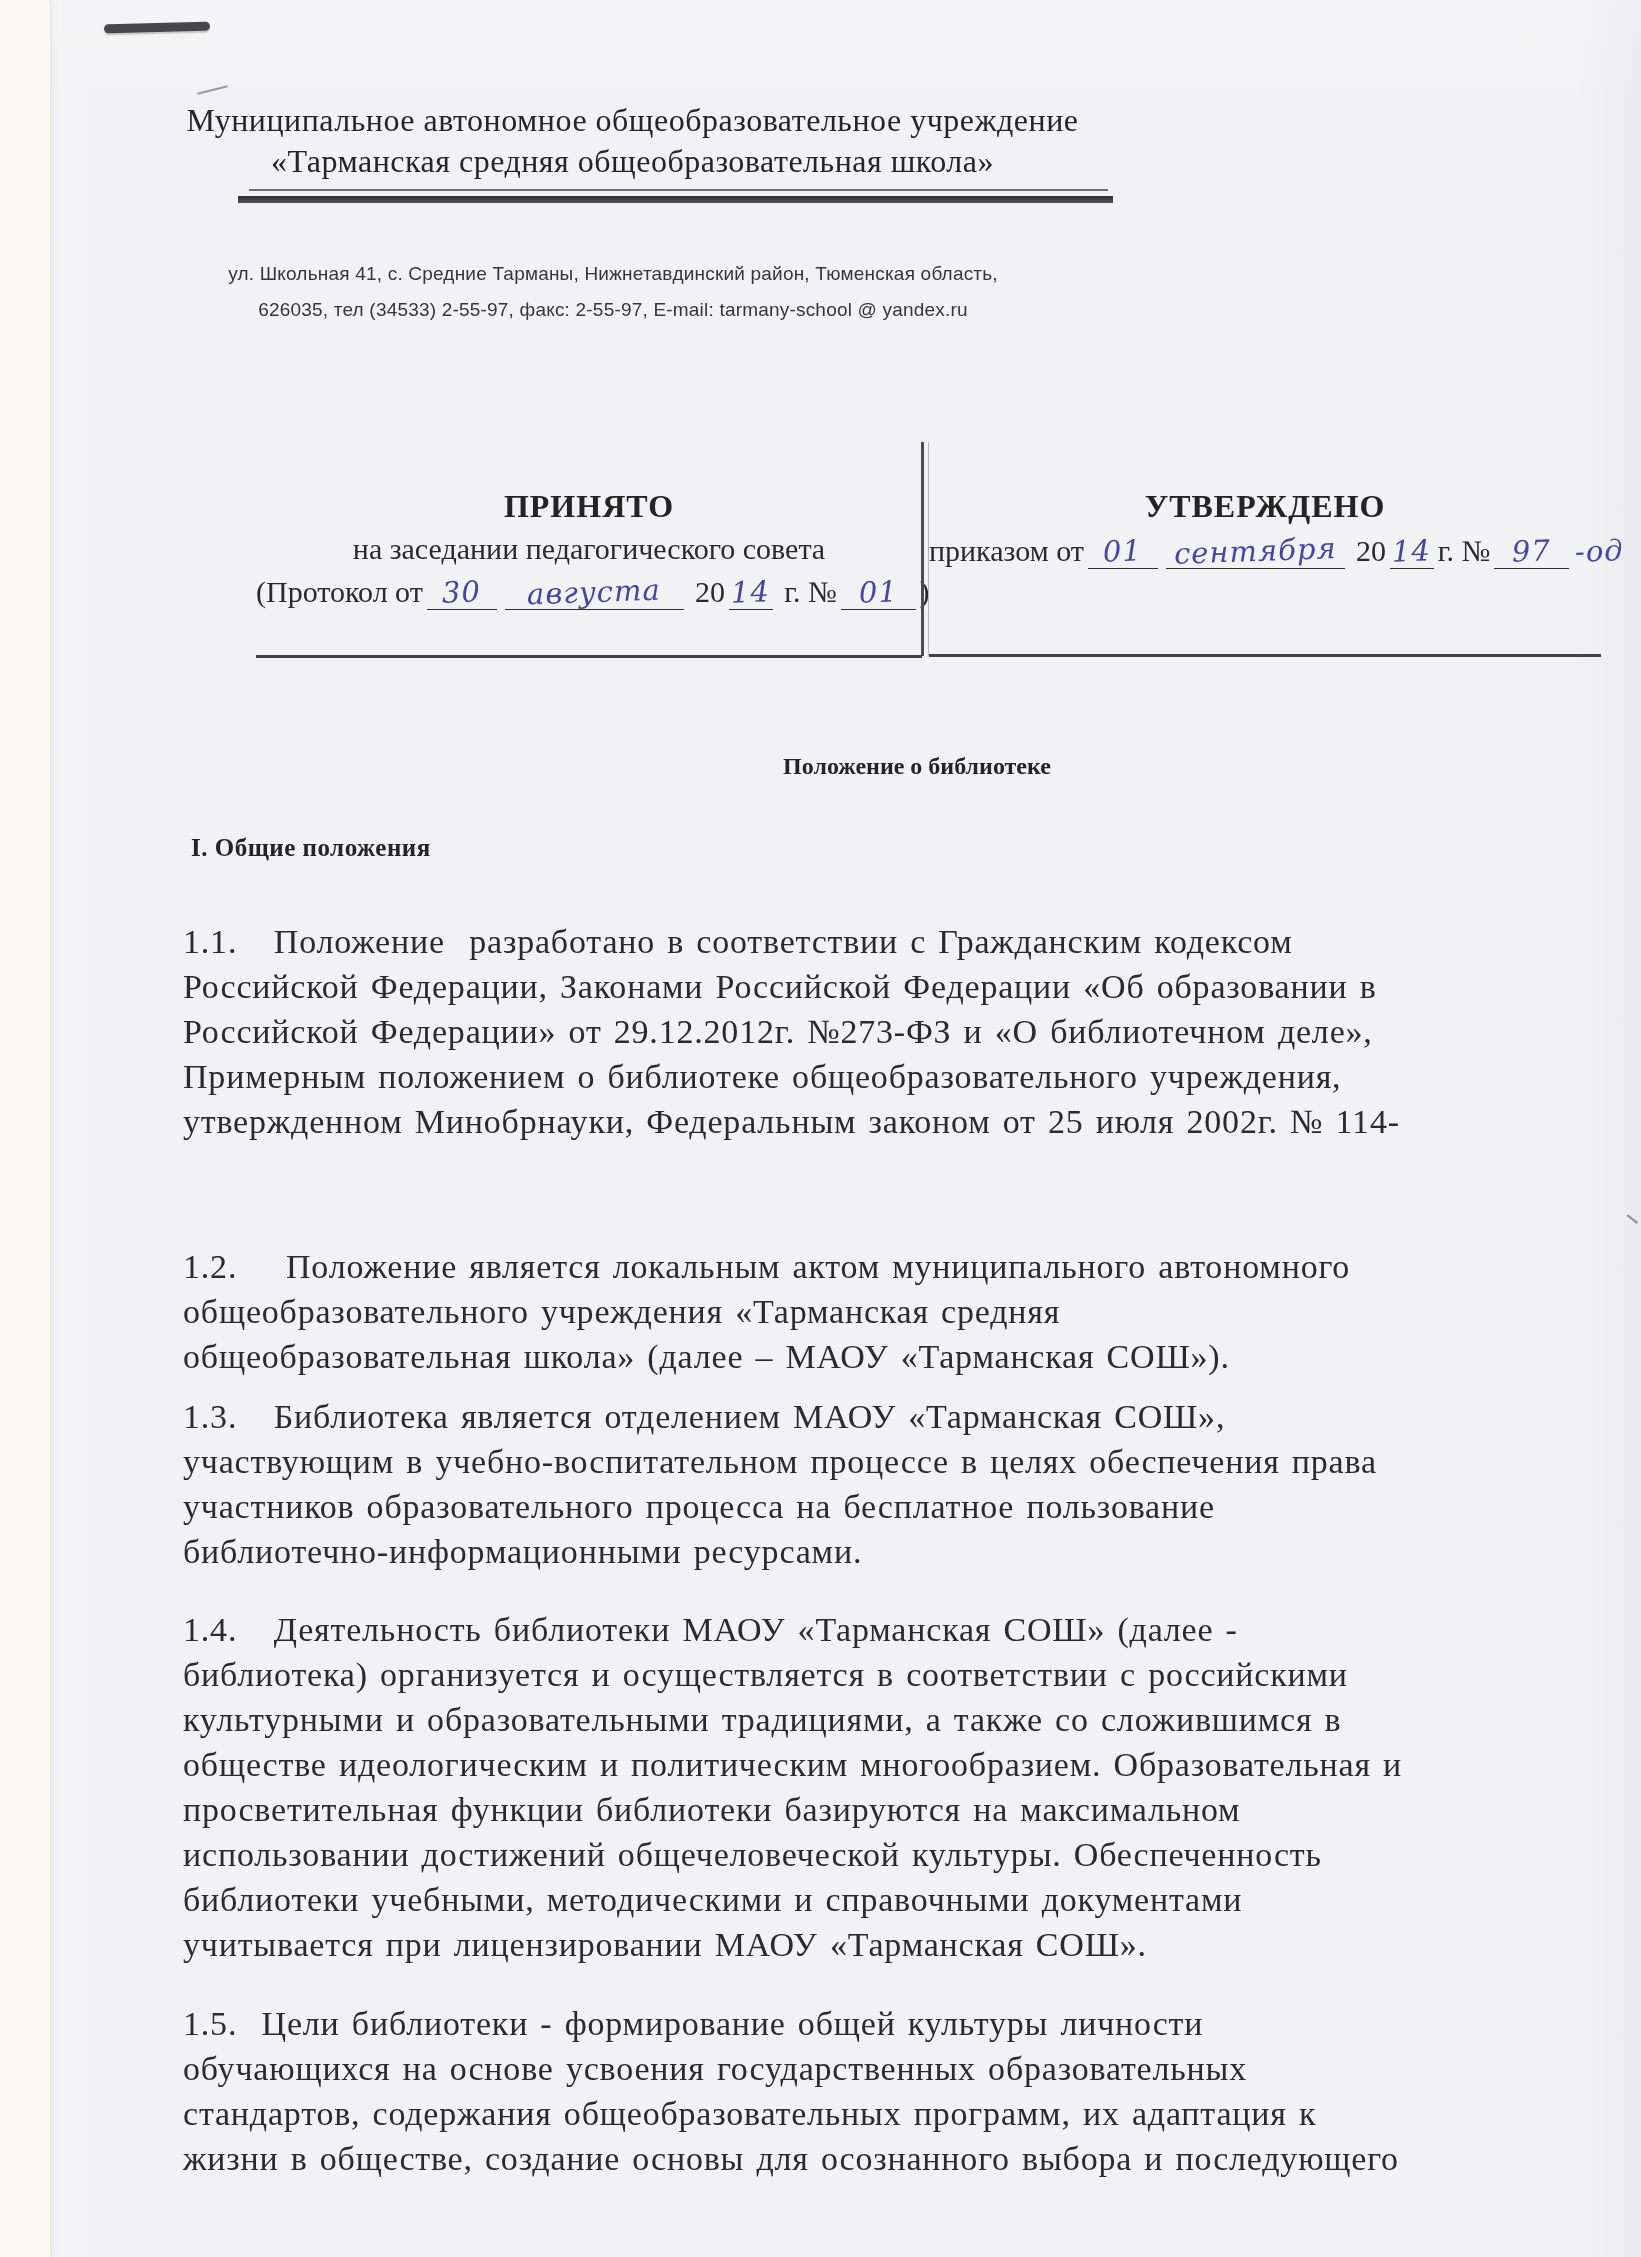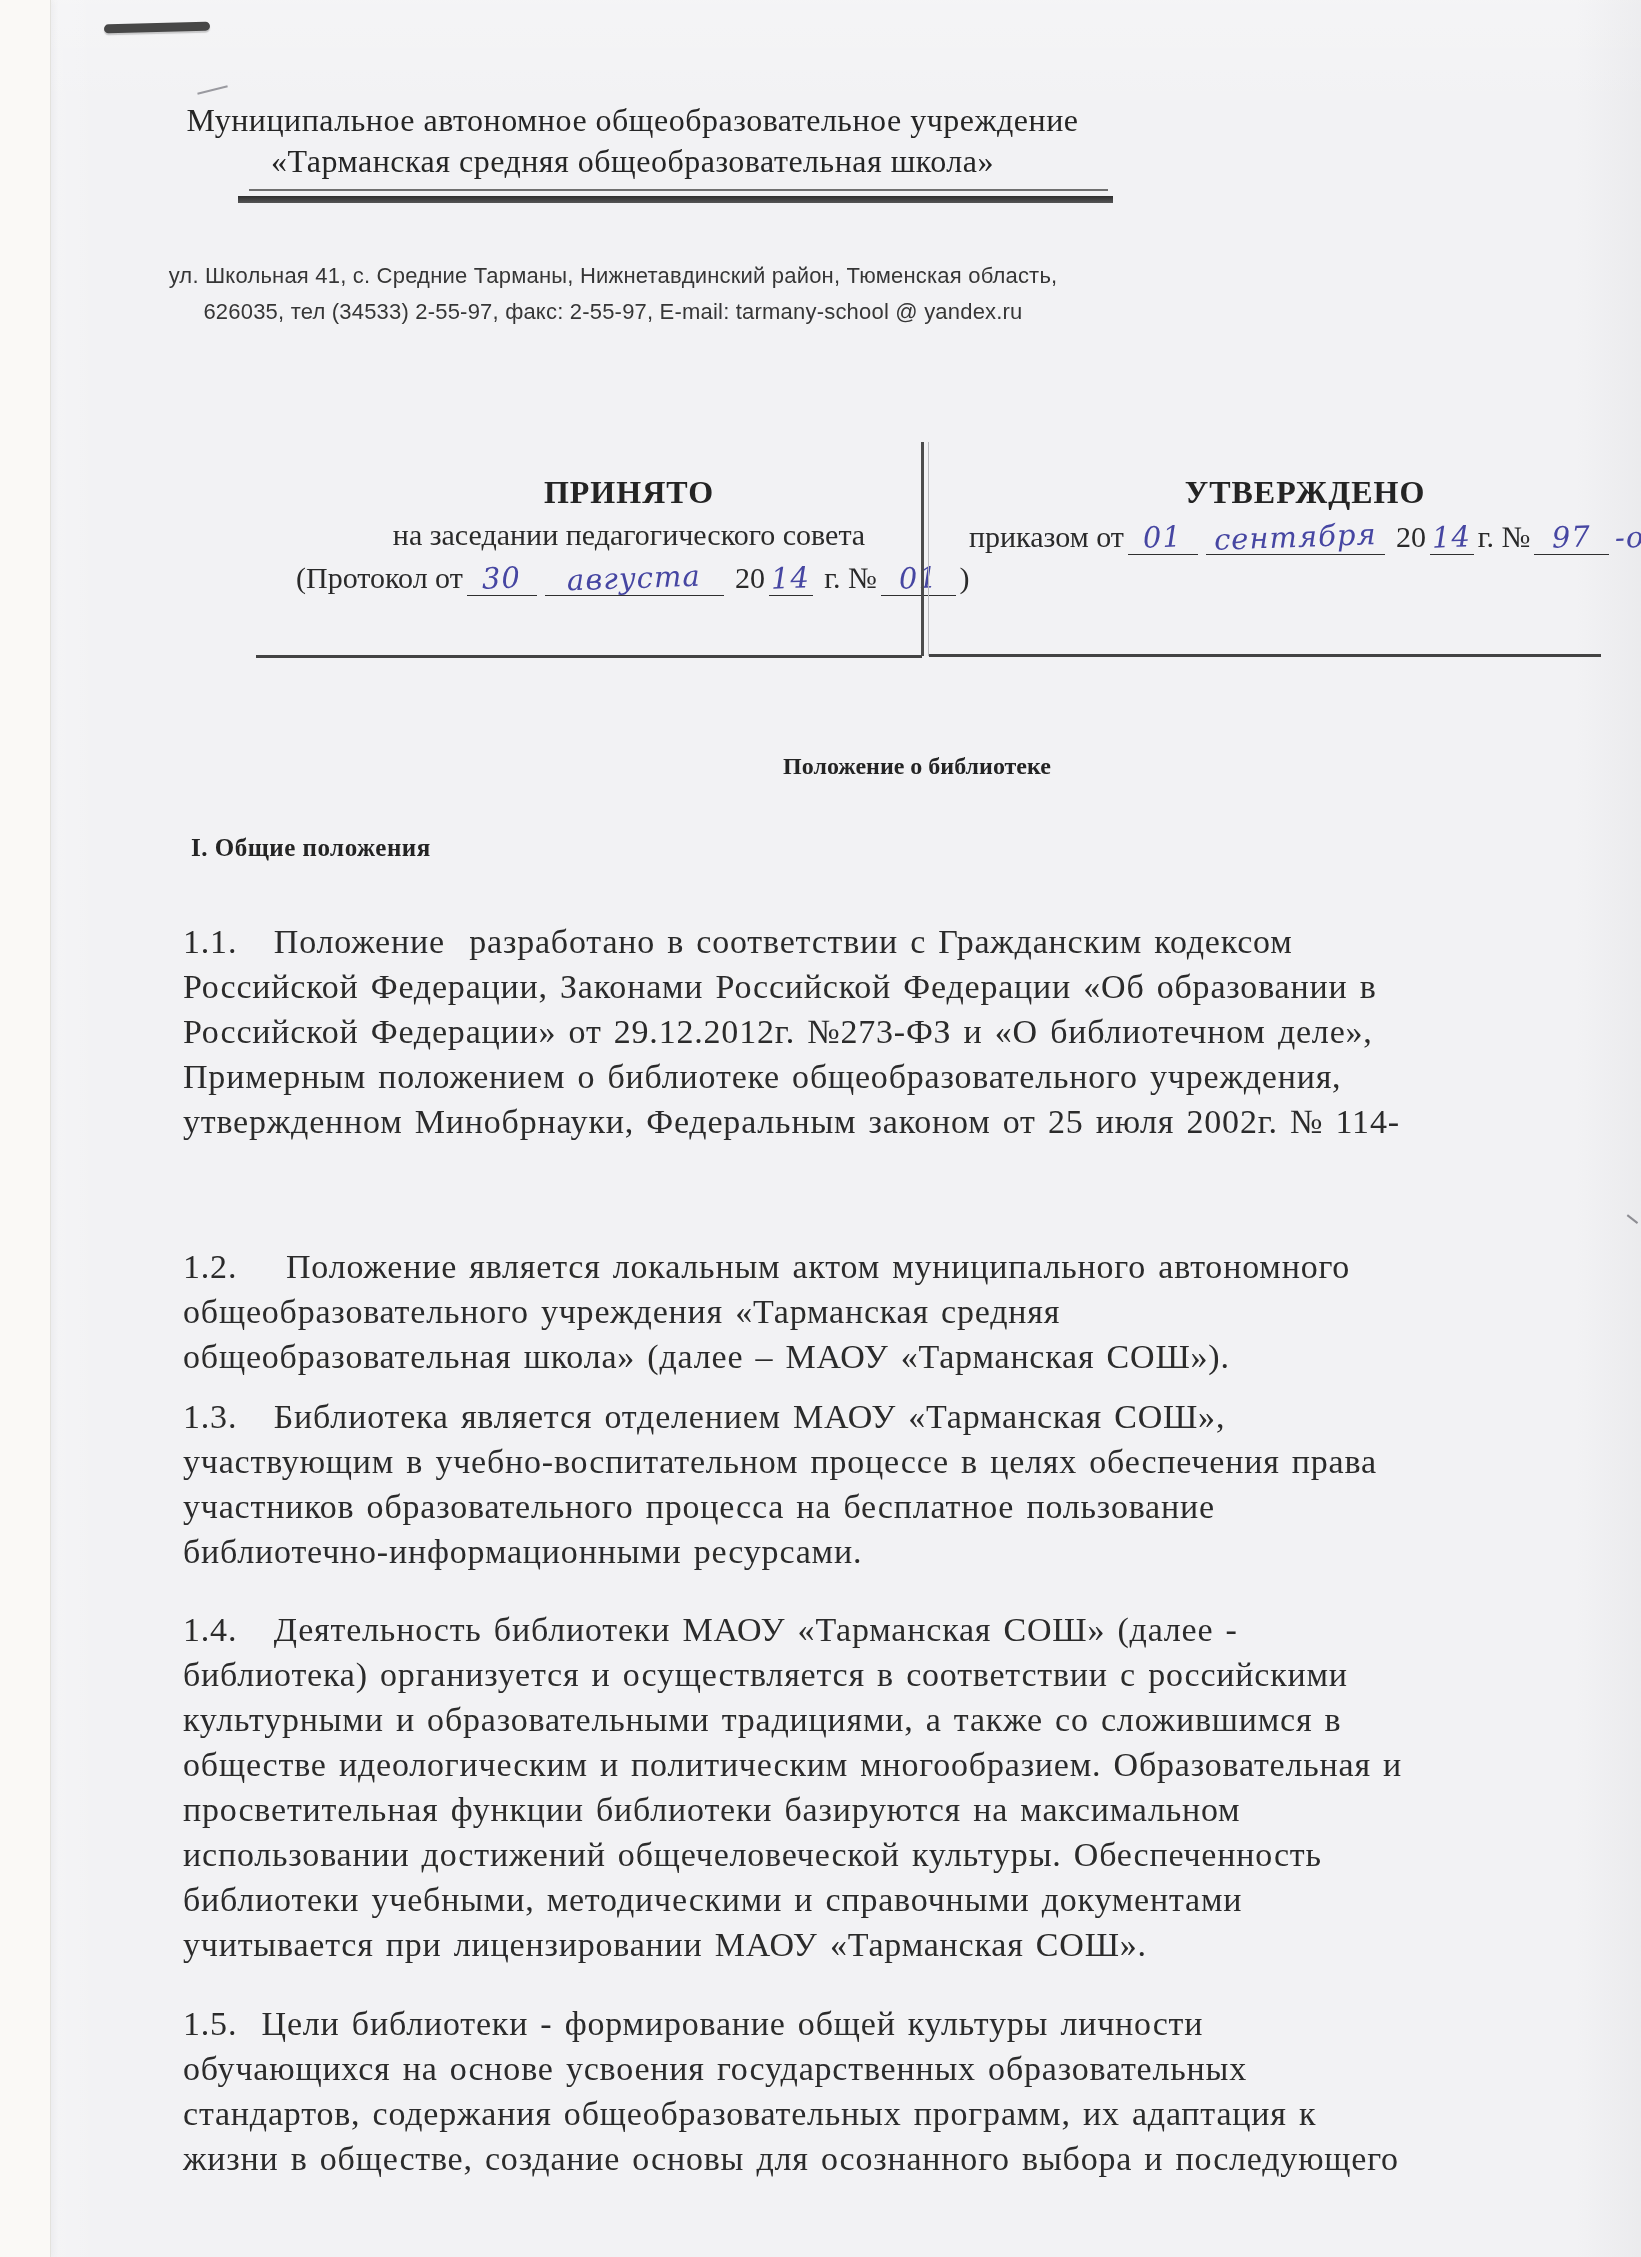--- a/index.html
+++ b/index.html
@@ -20,25 +20,25 @@
   .scan-edge{left:0;top:0;width:50px;height:2257px;background:#faf9f6;border-right:1px solid #e3e2de;box-shadow:2.9px 0 5.8px rgba(80,80,90,.05);}
   .pen-mark{left:108;left:104px;top:23px;width:106px;height:8.7px;background:#474747;border-radius:4.8px;transform:rotate(-1.5deg);box-shadow:0 1.9px 1px rgba(70,70,70,.25);}
   .scratch{left:197px;top:89px;width:31px;height:1.9px;background:#9a9aa0;transform:rotate(-14deg);}
   .mark-right{left:1626px;top:1218px;width:12.6px;height:1.9px;background:#8d8d93;transform:rotate(38deg);}
   
   .org-line{left:164px;width:937px;text-align:center;font-size:32px;color:#252525;letter-spacing:0.5px;}
   .org1{top:102px;}
   .org2{top:143px;}
   .rule-thin{left:249px;top:189px;width:859px;height:1.9px;background:#6f6f6f;}
   .rule-thick{left:238px;top:196px;width:875px;height:6.8px;background:linear-gradient(180deg,#2f2f2f,#555);}
-  .addr{left:164px;width:898px;text-align:center;font-family:"Liberation Sans",sans-serif;font-size:22px;color:#363636;letter-spacing:0.2px;}
+  .addr{left:164px;width:898px;text-align:center;font-family:"Liberation Sans",sans-serif;font-size:19px;color:#363636;letter-spacing:0.2px;}
   .addr1{top:263px;}
   .addr2{top:299px;}
   
-  .cell{top:442px;height:215px;text-align:center;margin-left:40px;}
+  .cell{top:456px;height:215px;text-align:center;}
   .cell-left{left:256px;width:666px;}
   .cell-right{left:929px;width:672px;}
   .cell-title{padding-top:29px;font-size:32px;font-weight:bold;letter-spacing:1px;color:#242424;line-height:42px;}
   .cell-line{font-size:30px;line-height:39px;color:#2a2a2a;margin-top:1.9px;white-space:nowrap;}
   .protocol{margin-top:3.9px;}
   .divider-dark{left:921px;top:442px;width:2.9px;height:214px;background:#4c4c4c;}
   .divider-light{left:928px;top:442px;width:1px;height:214px;background:#b9b9bd;}
   .cell-rule-left{left:256px;top:655px;width:666px;height:2.9px;background:#434343;}
   .cell-rule-right{left:929px;top:654px;width:672px;height:2.9px;background:#434343;}
   .blank{display:inline-block;border-bottom:1.9px solid #2f2f2f;text-align:center;margin:0 3.9px;line-height:33px;}

